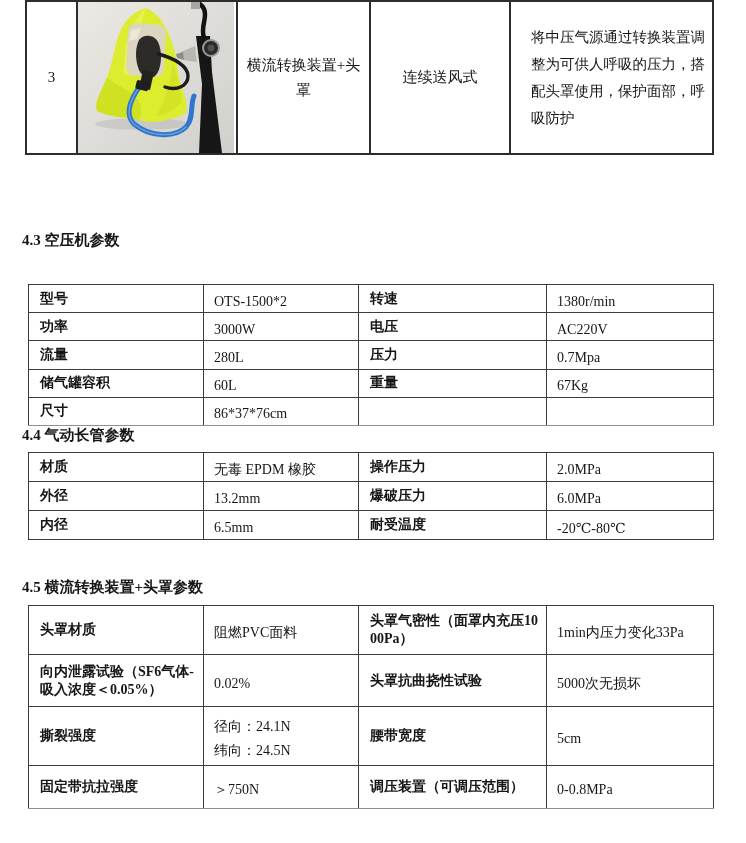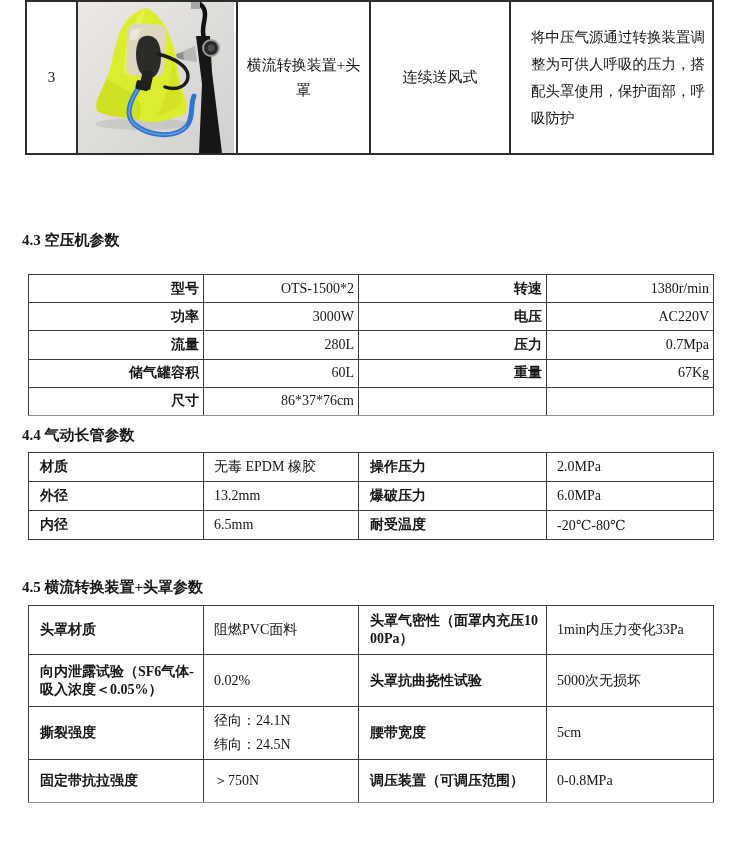--- a/index.html
+++ b/index.html
@@ -22,32 +22,32 @@
   #product-photo { display:block; }
 
   
   .heading { position:absolute; font-weight:bold; font-size:15px; white-space:pre; }
   #h43 { left:22px; top:231px; }
   #h44 { left:22px; top:426px; }
   #h45 { left:22px; top:578px; }
 
   
   .param-table { left:28px; width:685px; }
-  #table-43 { top:274px;text-align:right; }
+  #table-43 { top:284px; }
   #table-44 { top:452px; }
   #table-45 { top:605px; }
   #table-43 tr { height:28.2px; }
   #table-44 tr { height:29px; }
   #table-45 tr:nth-child(1) { height:49px; }
   #table-45 tr:nth-child(2) { height:52px; }
   #table-45 tr:nth-child(3) { height:50px; }
   #table-45 tr:nth-child(4) { height:43px; }
   #table-45 tr:nth-child(5) { height:22px; }
   .param-table td.lbl { font-weight:bold; padding:2px 4px 2px 11px; }
-  .param-table td.val { font-weight:normal; padding:2px 4px 2px 10px; }
+  .param-table td.val { font-weight:normal; padding:8px 4px 2px 10px; }
   .param-table td div { line-height:24px; }
   #table-43 tr:last-child td, #table-45 tr:last-child td { border-bottom-color:#8f8f8f; }
 </style>
 </head>
 <body>
 
 <table id="product-table">
   <colgroup>
       <col style="width:51px">
       <col style="width:160px">

